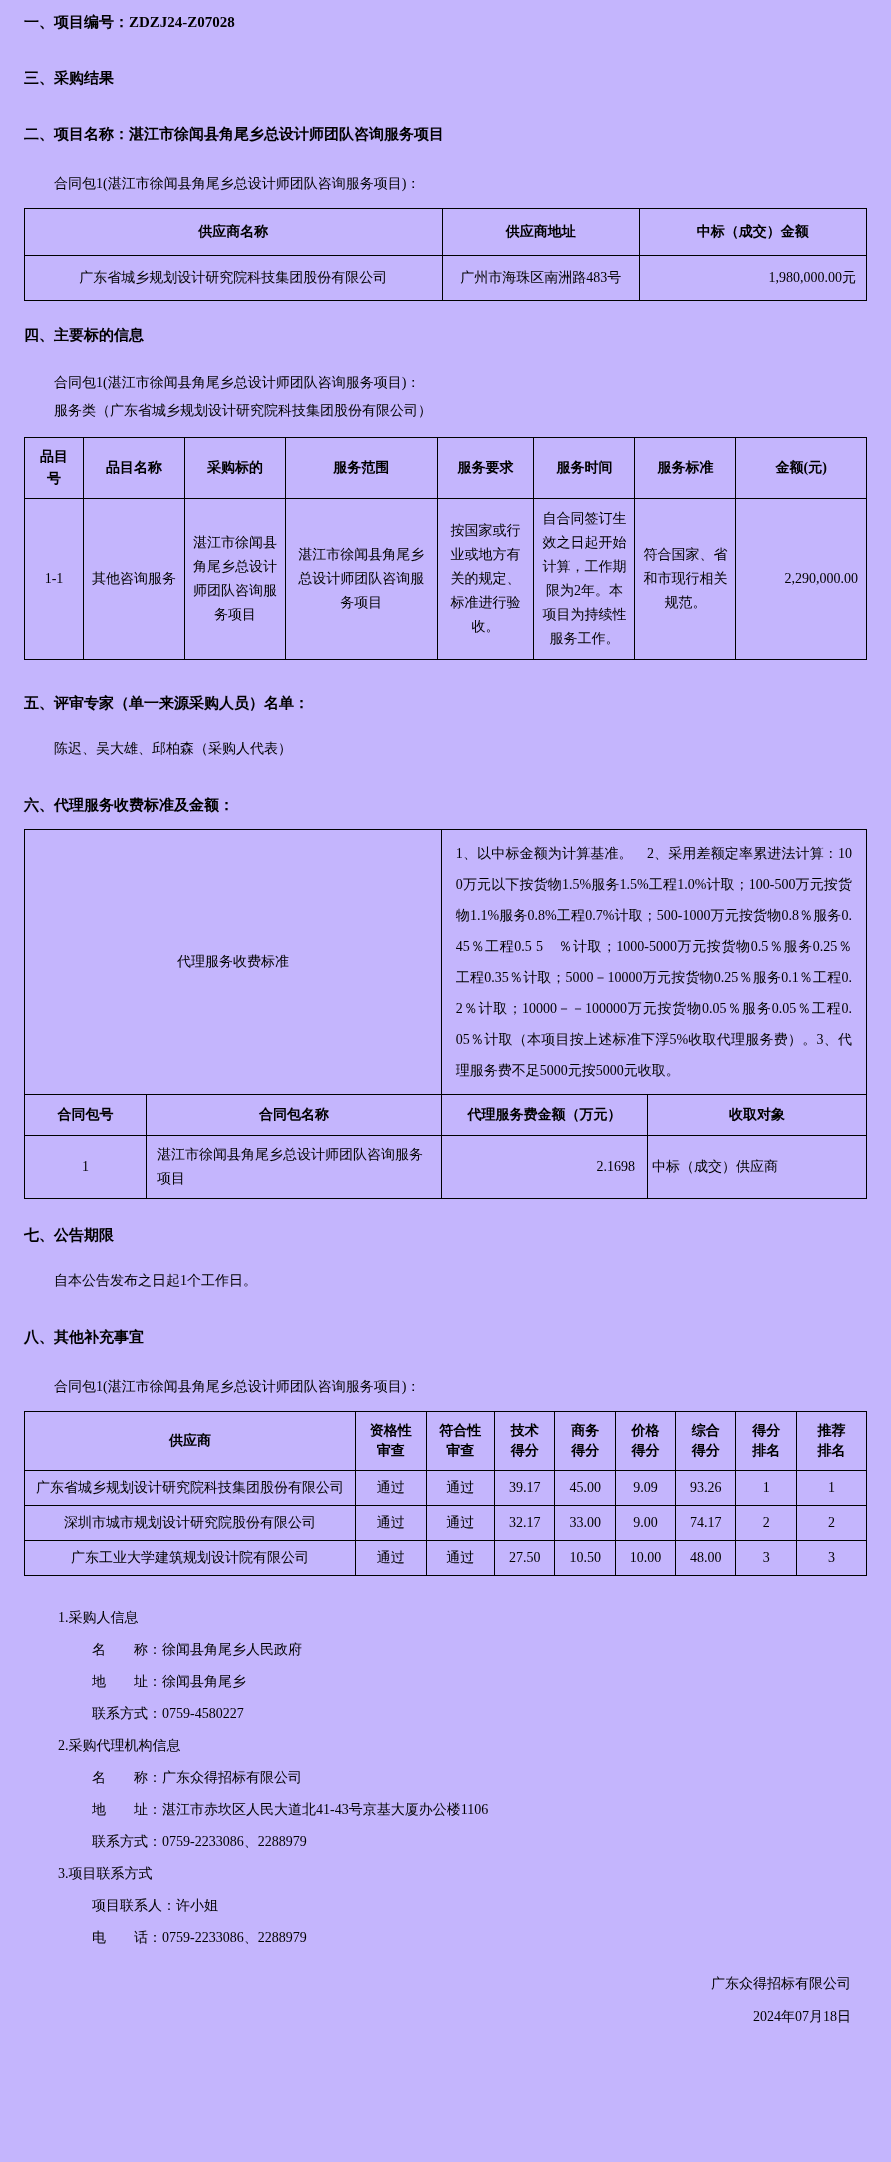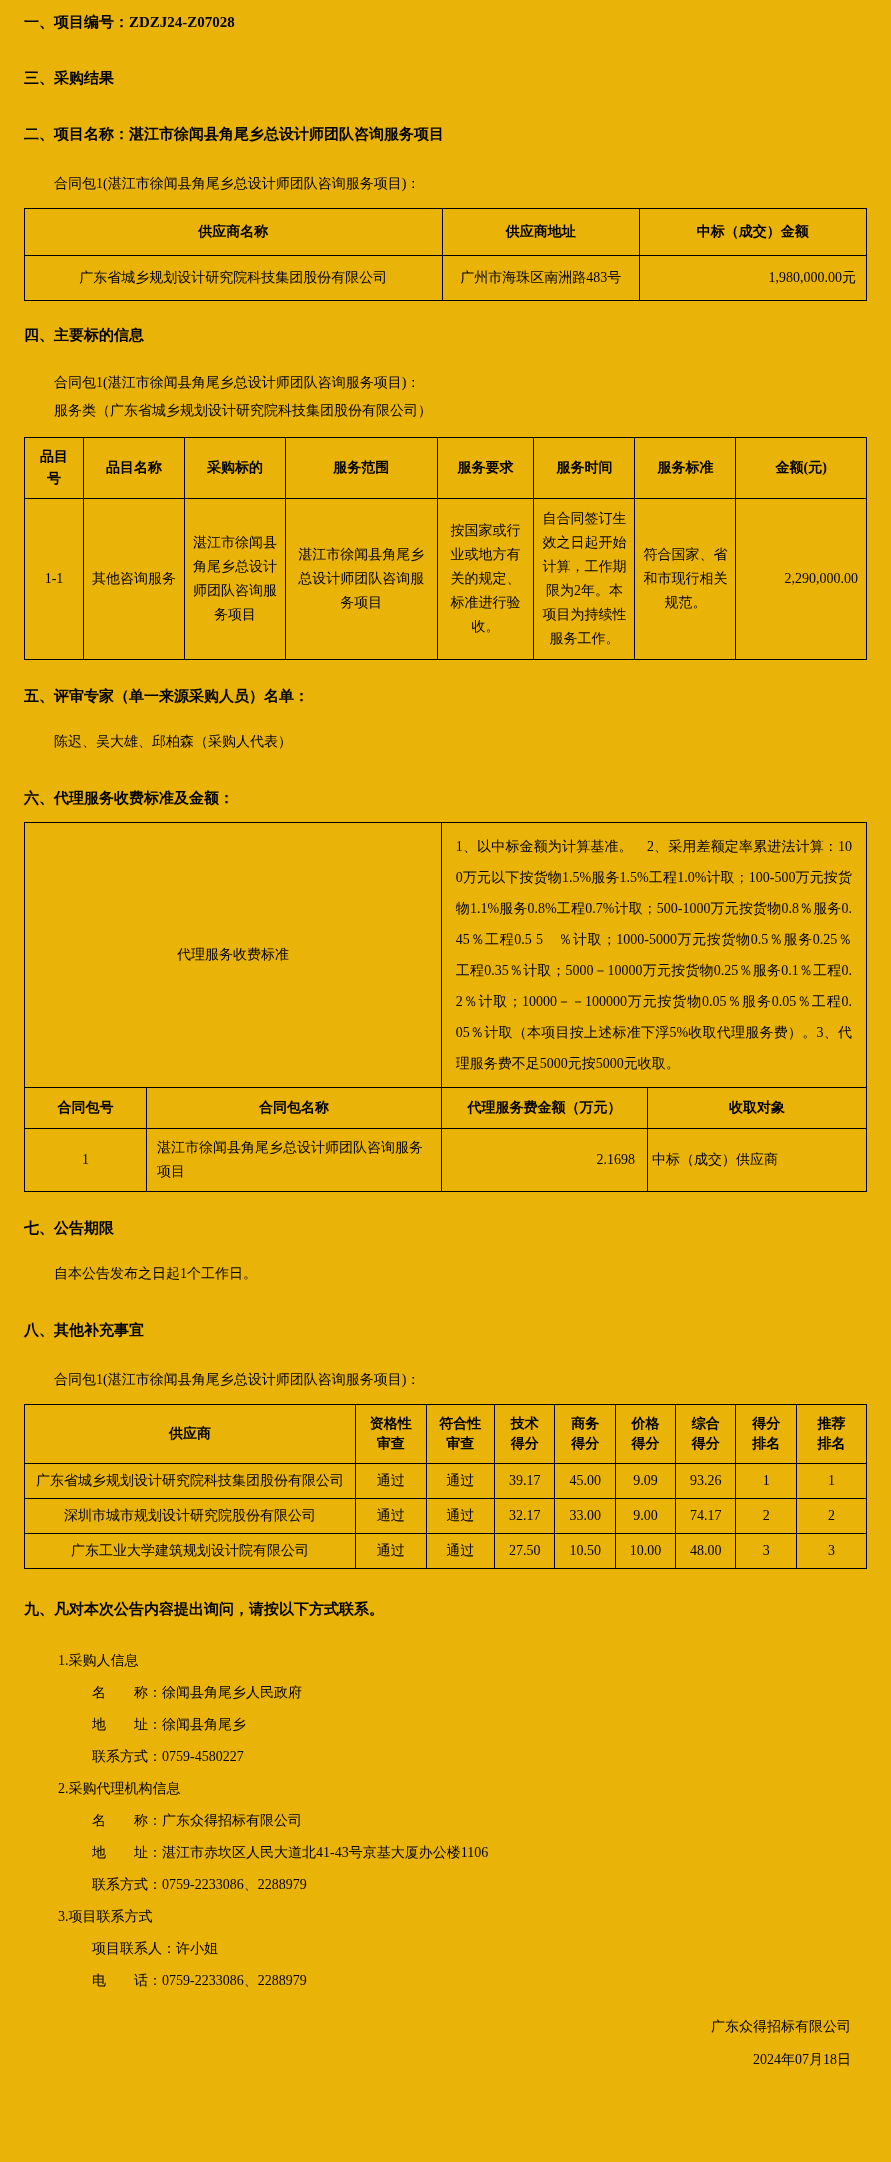--- a/index.html
+++ b/index.html
@@ -6,21 +6,21 @@
   html, body { margin: 0; padding: 0; background: #ffffff; }
   body {
     font-family: "Liberation Serif", "DejaVu Serif", serif;
     color: #000000;
     font-size: 14px;
   }
   .doc {
     width: 891px;
     min-height: 2162px;
     padding: 12px 24px 30px 24px;
-    background: #eab308;
+    background: #c4b5fd;
   }
   h2.sec {
     font-size: 15px;
     font-weight: bold;
     line-height: 20px;
     margin: 36px 0 0 0;
   }
   h2.sec.first { margin-top: 0; }
   .line { line-height: 20px; margin: 26px 0 0 0; }
   .pkg { padding-left: 30px; margin: 30px 0 14px 0; line-height: 20px; }
@@ -144,21 +144,21 @@
         <td>湛江市徐闻县角尾乡总设计师团队咨询服务项目</td>
         <td>湛江市徐闻县角尾乡总设计师团队咨询服务项目</td>
         <td>按国家或行业或地方有关的规定、标准进行验收。</td>
         <td>自合同签订生效之日起开始计算，工作期限为2年。本项目为持续性服务工作。</td>
         <td>符合国家、省和市现行相关规范。</td>
         <td class="money">2,290,000.00</td>
       </tr>
     </tbody>
   </table>
 
-  <h2 class="sec" style="margin-top:26px;">五、评审专家（单一来源采购人员）名单：</h2>
+  <h2 class="sec" style="margin-top:33px;">五、评审专家（单一来源采购人员）名单：</h2>
   <div class="line indent">陈迟、吴大雄、邱柏森（采购人代表）</div>
 
   <h2 class="sec">六、代理服务收费标准及金额：</h2>
 
   <table class="t-agency">
     <colgroup>
       <col style="width:14.5%">
         <col style="width:35%">
         <col style="width:24.5%">
         <col style="width:26%">
@@ -252,21 +252,20 @@
         <td>27.50</td>
         <td>10.50</td>
         <td>10.00</td>
         <td>48.00</td>
         <td>3</td>
         <td>3</td>
       </tr>
     </tbody>
   </table>
 
-  <h2 class="sec" style="margin-top:30px;">九、凡对本次公告内容提出询问，请按以下方式联系。</h2>
 
   <div class="contact-group">1.采购人信息</div>
   <div class="contact-line">名　　称：徐闻县角尾乡人民政府</div>
   <div class="contact-line">地　　址：徐闻县角尾乡</div>
   <div class="contact-line">联系方式：0759-4580227</div>
 
   <div class="contact-group" style="margin-top:12px;">2.采购代理机构信息</div>
   <div class="contact-line">名　　称：广东众得招标有限公司</div>
   <div class="contact-line">地　　址：湛江市赤坎区人民大道北41-43号京基大厦办公楼1106</div>
   <div class="contact-line">联系方式：0759-2233086、2288979</div>

